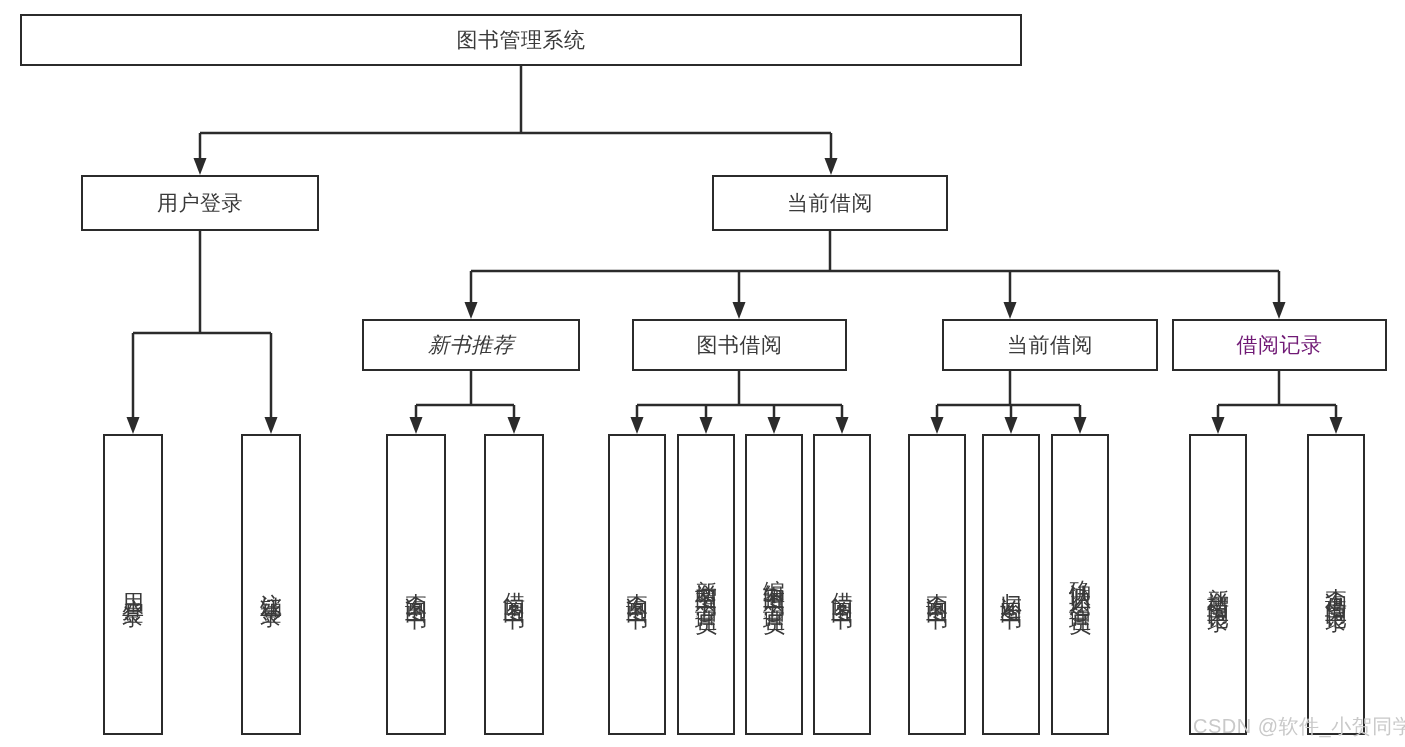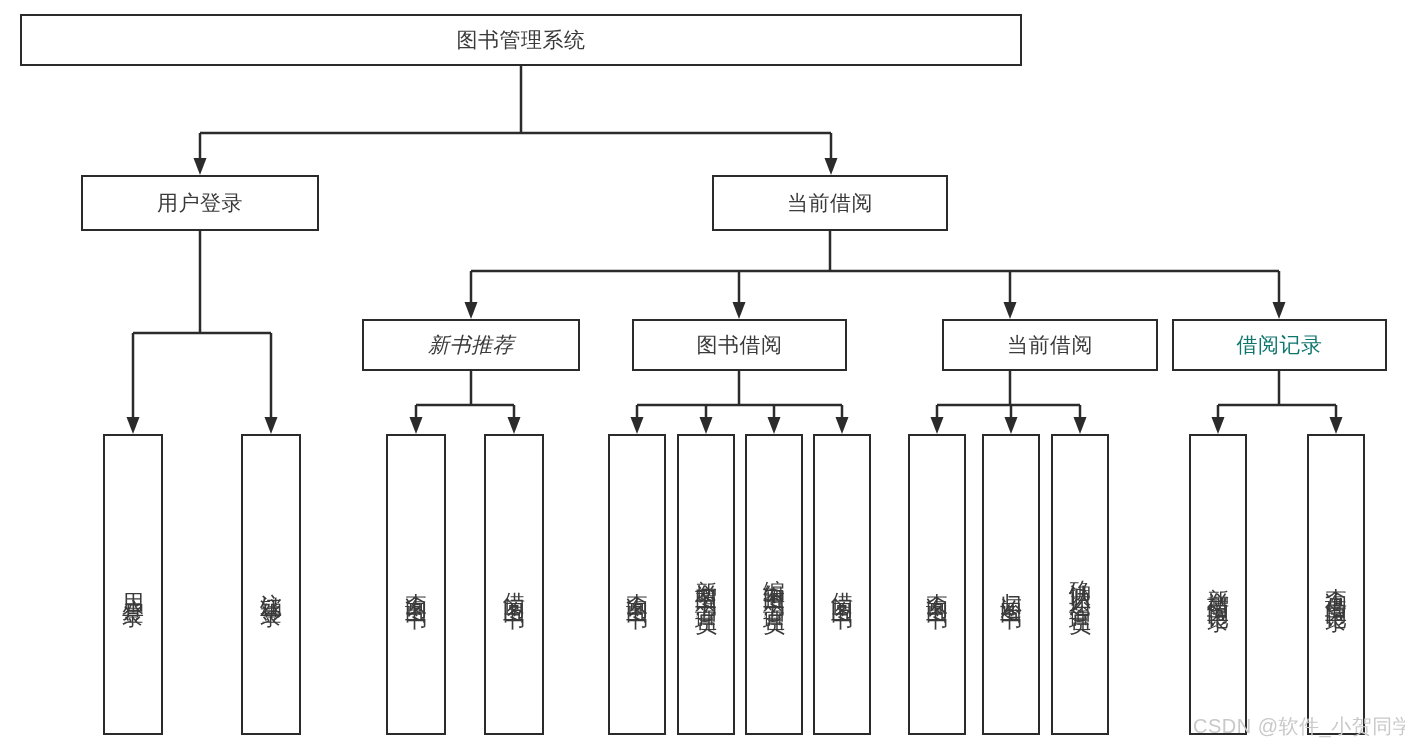--- a/index.html
+++ b/index.html
@@ -128,21 +128,21 @@
       <div class="node" style="left: 362px; top: 319px; width: 218px; height: 52px; border-color: rgb(43, 43, 43); font-style: italic;">
         <div class="node-label" style="color: rgb(58, 58, 58);">新书推荐</div>
       </div>
       <div class="node" style="left: 632px; top: 319px; width: 215px; height: 52px; border-color: rgb(43, 43, 43);">
         <div class="node-label" style="color: rgb(58, 58, 58);">图书借阅</div>
       </div>
       <div class="node" style="left: 902px; top: 319px; width: 216px; height: 52px; border-color: rgb(43, 43, 43); margin-left: 40px;">
         <div class="node-label" style="color: rgb(58, 58, 58);">当前借阅</div>
       </div>
       <div class="node" style="left: 1172px; top: 319px; width: 215px; height: 52px; border-color: rgb(43, 43, 43);">
-        <div class="node-label" style="color: #0f766e;">借阅记录</div>
+        <div class="node-label" style="color: #701a75;">借阅记录</div>
       </div>
       <div class="node vert" style="left: 103px; top: 434px; width: 60px; height: 301px; border-color: rgb(43, 43, 43);">
         <div class="node-label" style="color: rgb(58, 58, 58);">用户登录</div>
       </div>
       <div class="node vert" style="left: 241px; top: 434px; width: 60px; height: 301px; border-color: rgb(43, 43, 43);">
         <div class="node-label" style="color: rgb(58, 58, 58);">注销登录</div>
       </div>
       <div class="node vert" style="left: 386px; top: 434px; width: 60px; height: 301px; border-color: rgb(43, 43, 43);">
         <div class="node-label" style="color: rgb(58, 58, 58);">查询图书</div>
       </div>

